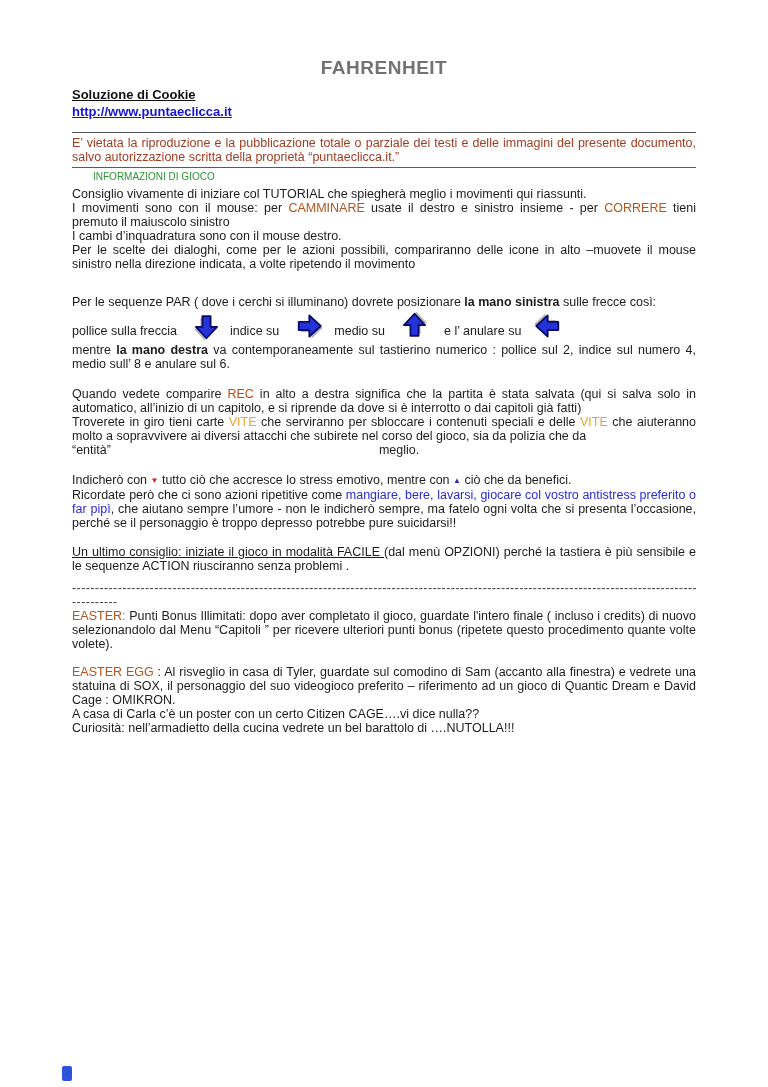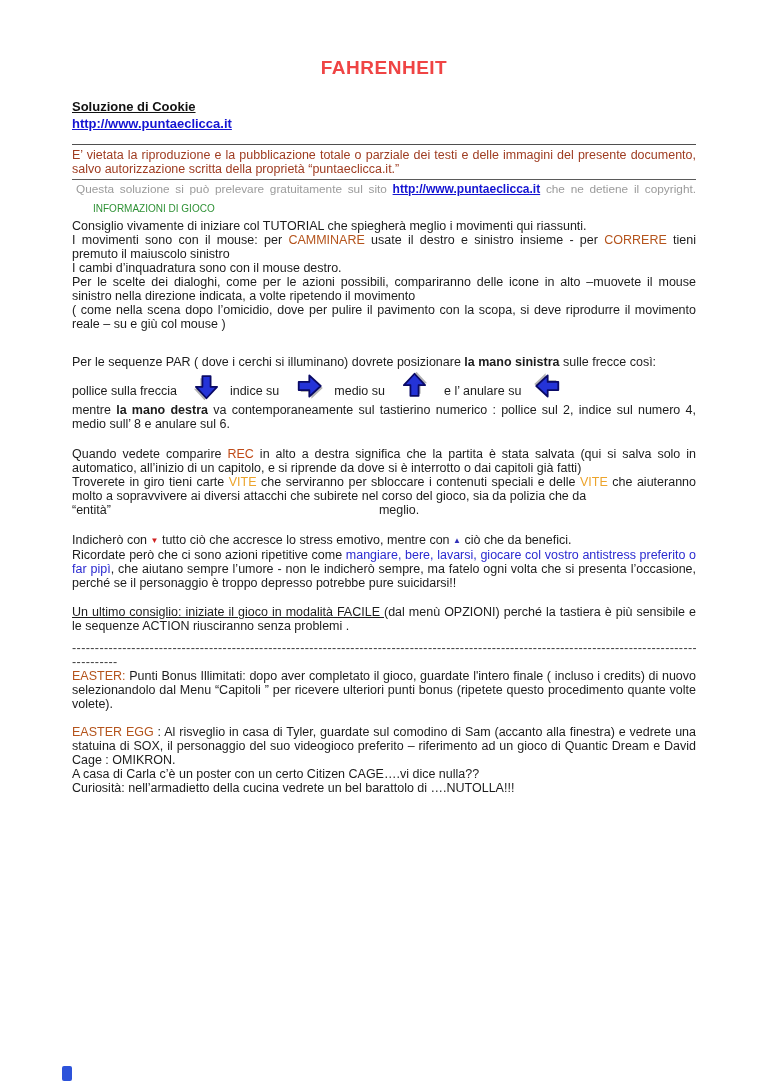--- a/index.html
+++ b/index.html
@@ -1,20 +1,20 @@
 <!DOCTYPE html>
 <html><head>
 <meta charset="utf-8">
 <style>
   html,body{margin:0;padding:0;width:768px;height:1087px;background:#ffffff;overflow:hidden;}
   body{font-family:"Liberation Sans",sans-serif;color:#1c1c1c;position:relative;}
   .page{padding:56px 72px 0 72px;font-size:12.5px;line-height:14px;}
 
-  .title{font-size:19px;line-height:24px;font-weight:bold;color:#ef4444;text-align:center;
-         letter-spacing:.5px;margin:0 0 18px 0;}
+  .title{font-size:19px;line-height:24px;font-weight:bold;color:#737373;text-align:center;
+         letter-spacing:.5px;margin:0 0 6px 0;}
 
   .author,.site-link{font-size:13px;line-height:17px;font-weight:bold;}
   .author{color:#111;text-decoration:underline;}
   .site-link a, a.blue-link{color:#1414d2;text-decoration:underline;font-weight:bold;cursor:pointer;}
 
   .hr1{border:none;border-top:1.5px solid #4f4f4f;margin:12px 0 3px 0;}
   .hr2{border:none;border-top:1px solid #5a5a5a;margin:3px 0 2px 0;}
 
   .just{text-align:justify;}
   .stretch{text-align:justify;text-align-last:justify;}
@@ -64,31 +64,29 @@
   <div class="site-link">
     <a>http://www.puntaeclicca.it</a>
   </div>
 
   <hr class="hr1">
 
   <div class="disclaimer just">E’ vietata la riproduzione e la pubblicazione totale o parziale dei testi e delle immagini del presente documento, salvo autorizzazione scritta della proprietà   “puntaeclicca.it.”</div>
 
   <hr class="hr2">
 
-  <div class="copyright stretch"><span>Questa soluzione si può prelevare gratuitamente sul sito </span><a class="blue-link">http://www.puntaeclicca.it</a><span> che ne detiene il copyright.</span></div>
 
   <div class="green-head">INFORMAZIONI DI GIOCO</div>
 
   <div class="just mb18">Consiglio vivamente di iniziare col TUTORIAL che spiegherà meglio i movimenti qui riassunti.</div>
 
   <div class="just mb24">
     <div class="just"><span>I movimenti sono con il mouse: per </span><span class="sienna">CAMMINARE</span><span> usate il destro e sinistro insieme - per </span><span class="sienna">CORRERE</span><span> tieni premuto il maiuscolo sinistro</span></div>
     <div>I cambi d’inquadratura sono con il mouse destro.</div>
     <div class="just">Per le scelte dei dialoghi, come per le azioni possibili, compariranno delle icone in alto –muovete il mouse sinistro nella direzione indicata, a volte ripetendo il movimento</div>
-    <div class="just">( come nella scena dopo l’omicidio, dove per pulire il pavimento con la scopa, si deve riprodurre il movimento reale – su e giù col mouse )</div>
   </div>
 
   <div class="mb16">
     <div class="just"><span>Per le sequenze PAR ( dove i cerchi si illuminano)  dovrete posizionare </span><b>la mano sinistra</b><span> sulle frecce così:</span></div>
 
     <div class="arrow-line">
       <span>pollice sulla freccia</span><svg class="blockarrow am1" viewBox="0 0 38 38">
           <g transform="rotate(90 19 19)">
             <path class="arrow-shadow" d="M7 14 L20 14 L20 6 L34 19 L20 32 L20 24 L7 24 Z" transform="translate(2.5,2.5)"></path>
             <path class="arrow-body" d="M7 14 L20 14 L20 6 L34 19 L20 32 L20 24 L7 24 Z"></path>

